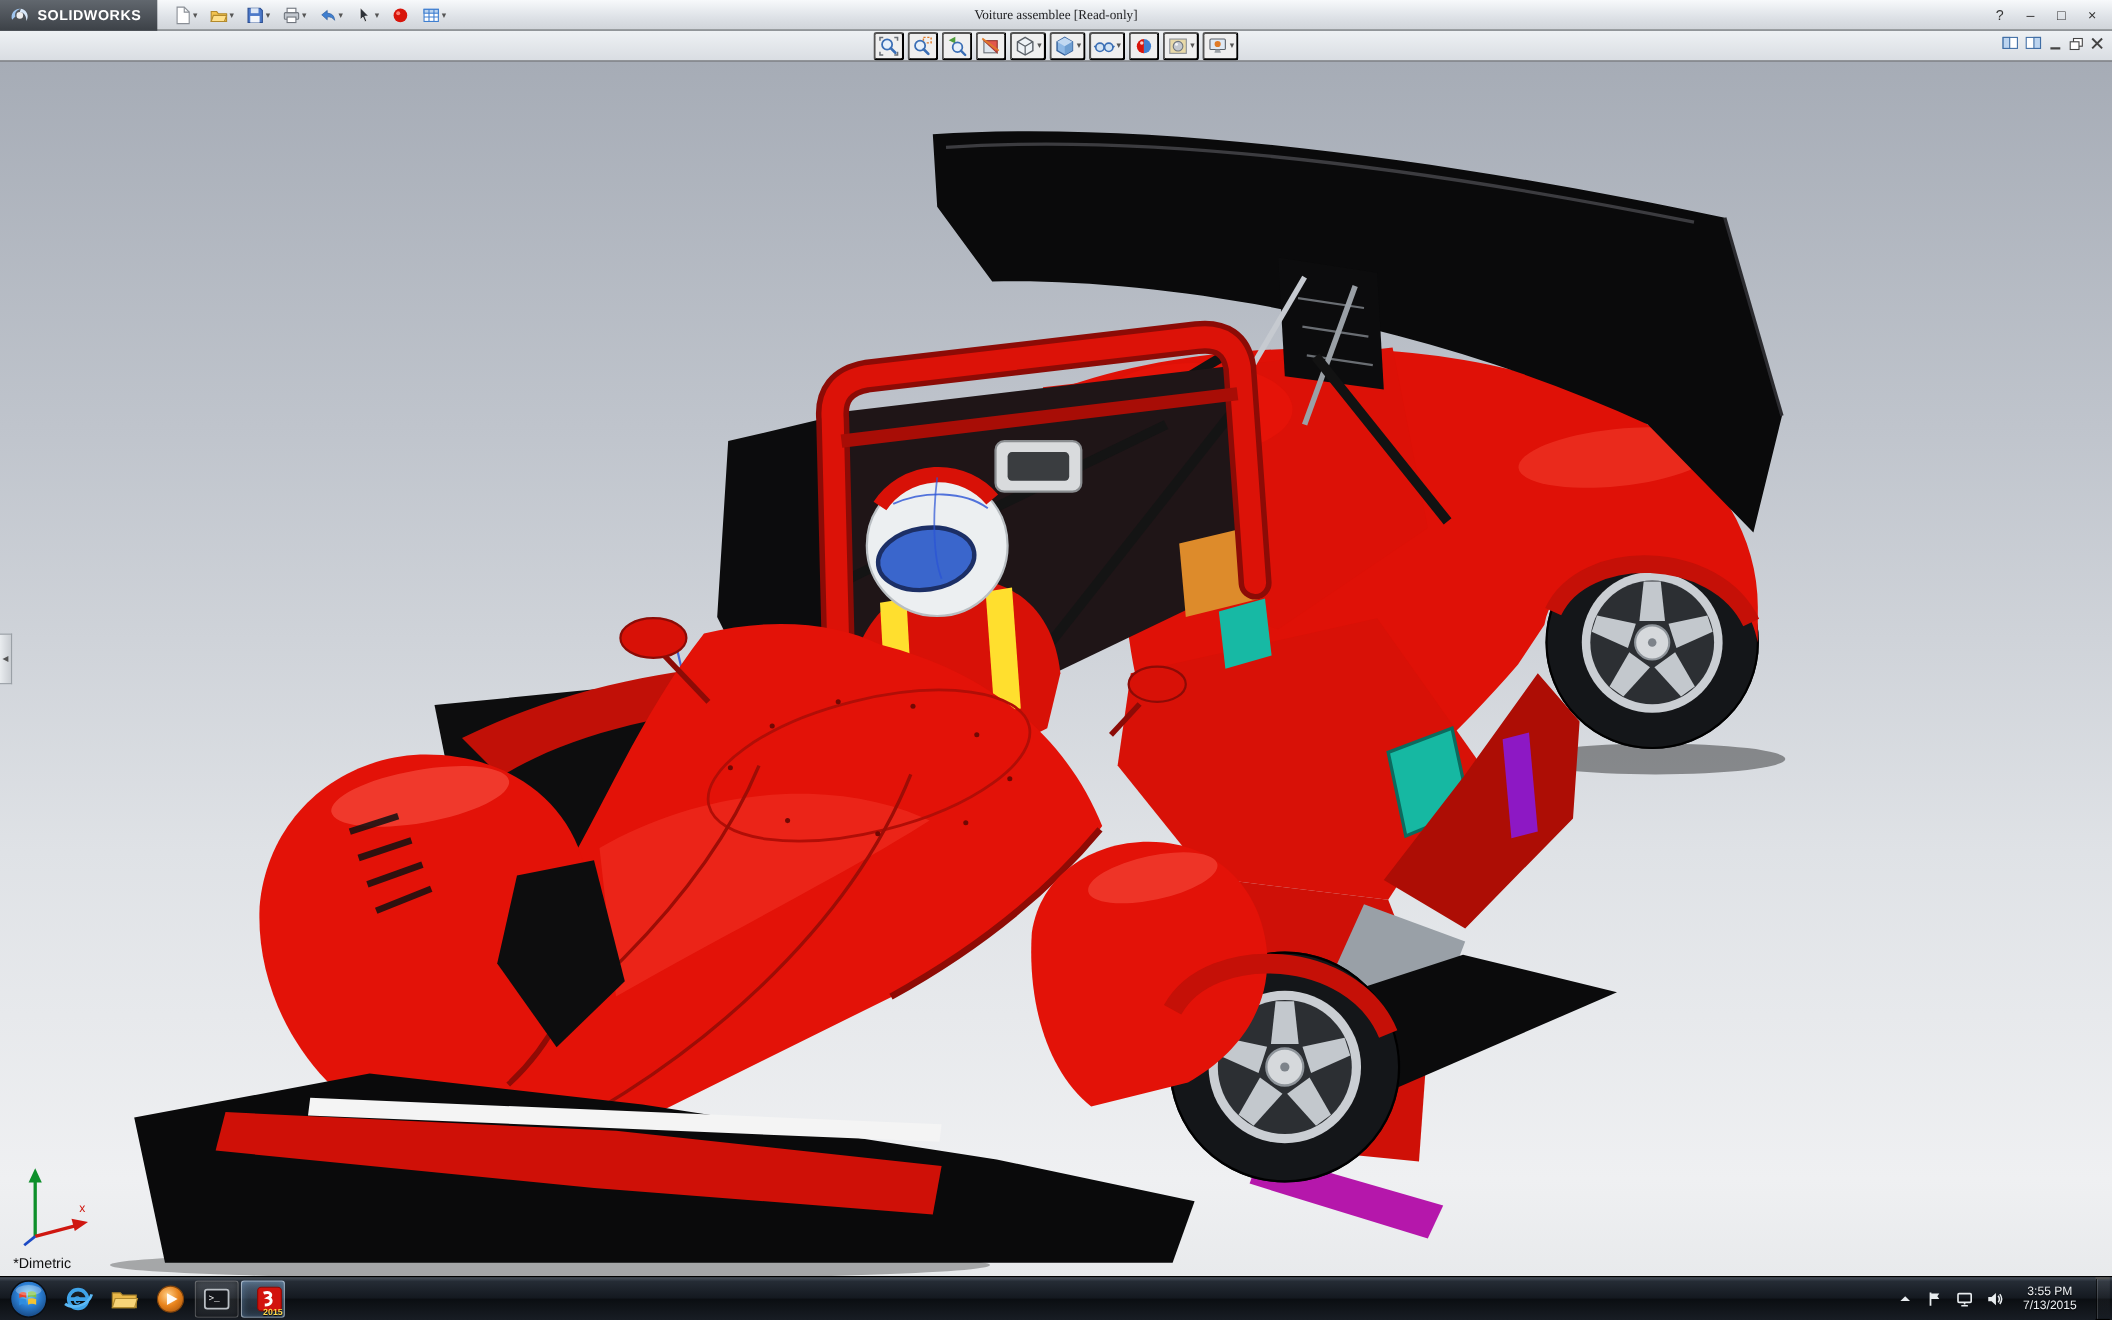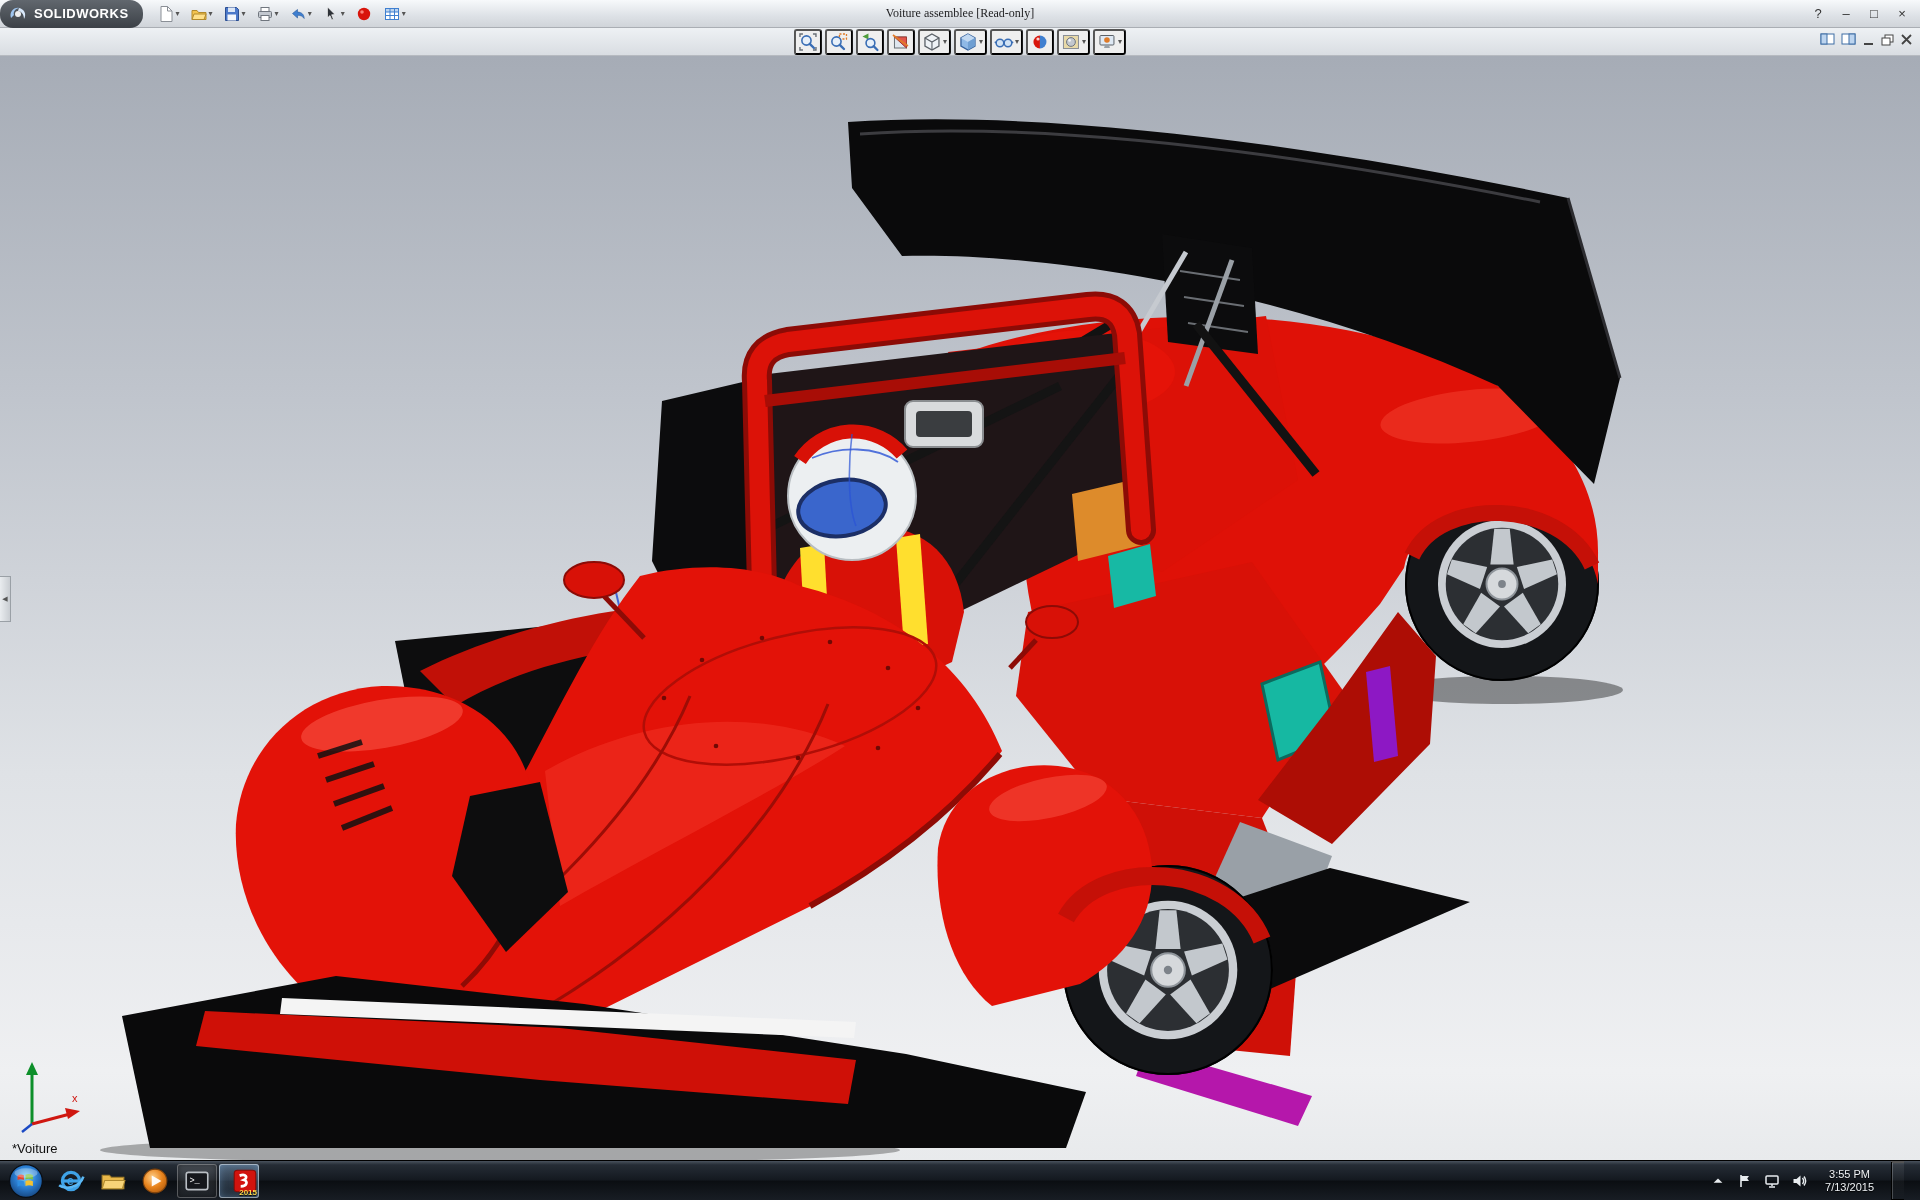--- a/index.html
+++ b/index.html
@@ -5,21 +5,21 @@
   * { box-sizing: border-box; margin: 0; padding: 0; }
   html, body { width: 1920px; height: 1200px; overflow: hidden; }
   body { font-family: "Liberation Sans", sans-serif; position: relative; background: #000; }
 
   
   .titlebar { position: absolute; top: 0; left: 0; right: 0; height: 28px;
     background: linear-gradient(#f7f9fb, #dde1e6 60%, #d0d4d9);
     border-bottom: 1px solid #aaaeb4; display: flex; align-items: center; z-index: 30; }
   .brand { height: 28px; background: linear-gradient(#61676e, #3c4147);
     color: #fff; display: flex; align-items: center; gap: 6px; padding: 0 14px 0 8px;
-    font-weight: bold; font-size: 13px; letter-spacing: .5px; border-radius: 13px; }
+    font-weight: bold; font-size: 13px; letter-spacing: .5px; }
   .tb-group { display: flex; align-items: center; margin-left: 10px; gap: 2px; }
   .tb-btn { display: flex; align-items: center; gap: 1px; padding: 2px 3px;
     border: 1px solid transparent; border-radius: 3px; background: transparent; cursor: default; }
   .caret { font-size: 8px; color: #555; line-height: 1; }
   .win-title { position: absolute; left: 50%; transform: translateX(-50%); font-size: 12px; color: #1d1d1f; white-space: nowrap; font-family: Liberation Serif, serif; }
   .win-ctrls { margin-left: auto; display: flex; align-items: center; padding-right: 4px; }
   .win-ctrl { width: 28px; height: 20px; display: flex; align-items: center; justify-content: center;
     font-size: 13px; color: #333; border: none; background: transparent; }
 
   
@@ -48,21 +48,21 @@
     border-top: 1px solid #000; display: flex; align-items: center; z-index: 40; }
   .start-orb { width: 36px; height: 36px; margin: 0 6px 0 8px; border: none; background: transparent; padding: 0; }
   .tb-item { width: 40px; height: 34px; margin: 0 1px; display: flex; align-items: center;
     justify-content: center; border-radius: 3px; position: relative; border: none; background: transparent; }
   .tb-item.open { background: linear-gradient(rgba(255,255,255,.16), rgba(255,255,255,.04));
     box-shadow: inset 0 0 0 1px rgba(255,255,255,.28), inset 0 0 6px rgba(0,0,0,.55); }
   .tb-item.active { background: linear-gradient(rgba(150,190,230,.38), rgba(70,100,130,.22));
     box-shadow: inset 0 0 0 1px rgba(255,255,255,.45), inset 0 0 8px rgba(120,170,220,.5); justify-content: flex-end; }
   .sw-badge { position: absolute; bottom: 1px; right: 2px; font-size: 8px; font-weight: bold;
     color: #ffd84a; text-shadow: 0 1px 1px #000; }
-  .tray { margin-left: auto; display: flex; align-items: center; gap: 9px; padding-right: 16px; justify-content: center; }
+  .tray { margin-left: auto; display: flex; align-items: center; gap: 9px; padding-right: 2px; justify-content: center; }
   .tray-icon { width: 18px; height: 18px; display: flex; align-items: center; justify-content: center;
     background: transparent; border: none; }
   .clock { text-align: center; color: #eef1f4; font-size: 11px; line-height: 13px;
     text-shadow: 0 1px 1px #000; padding: 0 8px; background: transparent; border: none; }
   .show-desktop { width: 13px; height: 40px; border-left: 1px solid #000; border-right: none;
     box-shadow: inset 1px 0 0 rgba(255,255,255,.22);
     background: linear-gradient(rgba(255,255,255,.08), rgba(255,255,255,0)); }
   .mono { font-family: "Liberation Mono", monospace; }
 </style>
 <title>Voiture assemblee [Read-only]</title></head>
@@ -412,21 +412,21 @@
 
   <svg class="triad" width="74" height="80" viewBox="0 0 74 80">
     <path d="M 18,68 V 16" stroke="#0d8f2a" stroke-width="3"></path>
     <path d="M 18,6 L 12,19 H 24 Z" fill="#0d8f2a"></path>
     <path d="M 18,68 L 56,58" stroke="#cf1710" stroke-width="3"></path>
     <path d="M 66,55 L 51,52 L 54,63 Z" fill="#cf1710"></path>
     <path d="M 18,68 L 8,76" stroke="#1b49c4" stroke-width="2.5"></path>
     <text x="58" y="46" font-size="11" fill="#cf1710">x</text>
   </svg>
 
-  <div class="orientation-label">*Voiture</div>
+  <div class="orientation-label">*Dimetric</div>
   <button class="left-tab">
       <span>◀</span>
     </button>
 </div>
 
 <div class="taskbar">
   <button class="start-orb">
     <svg width="36" height="36" viewBox="0 0 34 34">
       <defs>
         <radialGradient id="orbG" cx="50%" cy="38%" r="70%">

